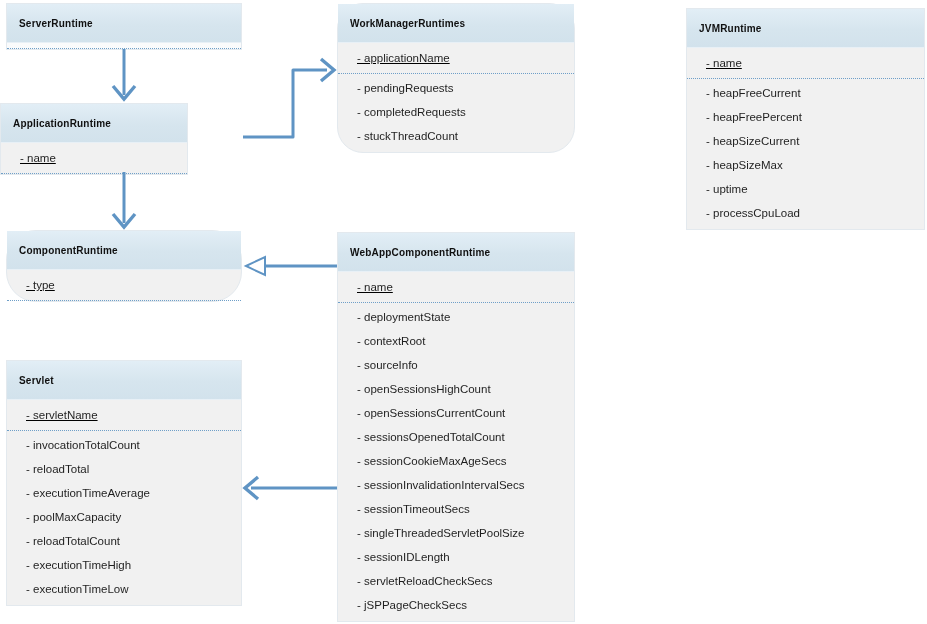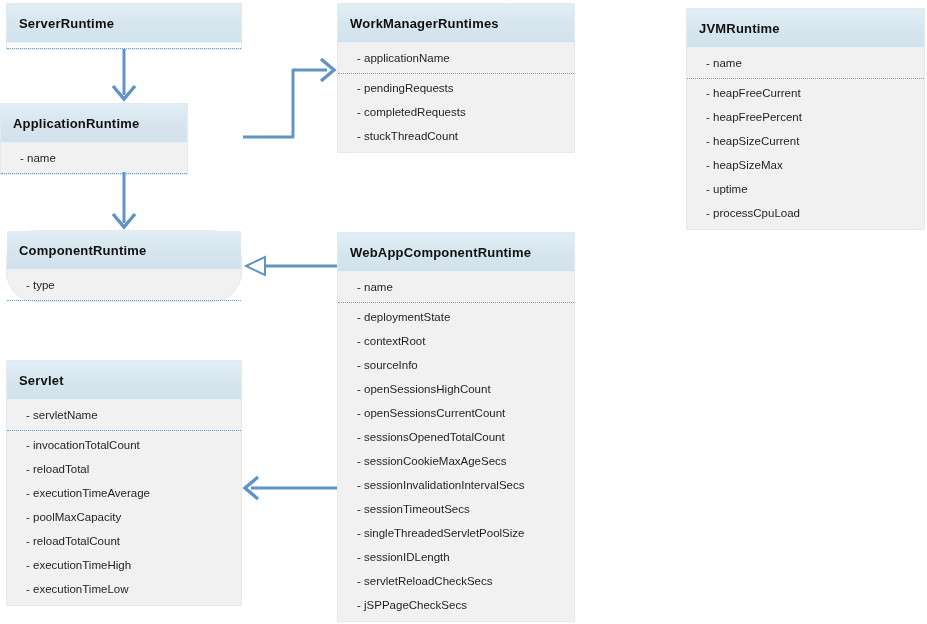--- a/index.html
+++ b/index.html
@@ -16,26 +16,27 @@
     background:var(--body-bg);
     border:1px solid #e3e9ee;
   }
   .class-header{
     box-sizing:border-box;
     height:39px;
     background:linear-gradient(180deg,#e2eef6 0%,var(--header-bg) 55%,#d2e2ec 100%);
     border-bottom:1px solid #e8f0f6;
     display:flex;align-items:center;
     padding:0 12px;
-    font-size:13px;font-weight:bold;color:#101010;
+    font-size:10px;font-weight:bold;color:#101010;
     letter-spacing:.2px;
   }
   .key-section{
     border-bottom:1px dotted var(--separator);
     padding:2px 0;
+    text-decoration:underline;
   }
   .key-section.empty{height:5px;padding:0;background:#fafbfc;}
   .attr-section{padding:2px 0 4px 0;}
   .attr-row{
     height:24px;line-height:24px;
     padding-left:19px;
     font-size:11.5px;color:#1f1f1f;
     white-space:nowrap;overflow:hidden;
   }
   .key-section .attr-row{height:26px;line-height:26px;}
@@ -86,21 +87,21 @@
       <div class="attr-row">- invocationTotalCount</div>
       <div class="attr-row">- reloadTotal</div>
       <div class="attr-row">- executionTimeAverage</div>
       <div class="attr-row">- poolMaxCapacity</div>
       <div class="attr-row">- reloadTotalCount</div>
       <div class="attr-row">- executionTimeHigh</div>
       <div class="attr-row">- executionTimeLow</div>
     </div>
   </div>
 
-  <div class="class-box" style="left:337px;top:3px;width:238px;">
+  <div class="class-box" style="left:337px;top:3px;width:238px;border-radius:26px;">
     <div class="class-header">
       <span>WorkManagerRuntimes</span>
     </div>
     <div class="key-section">
       <div class="attr-row">- applicationName</div>
     </div>
     <div class="attr-section">
       <div class="attr-row">- pendingRequests</div>
       <div class="attr-row">- completedRequests</div>
       <div class="attr-row">- stuckThreadCount</div>

